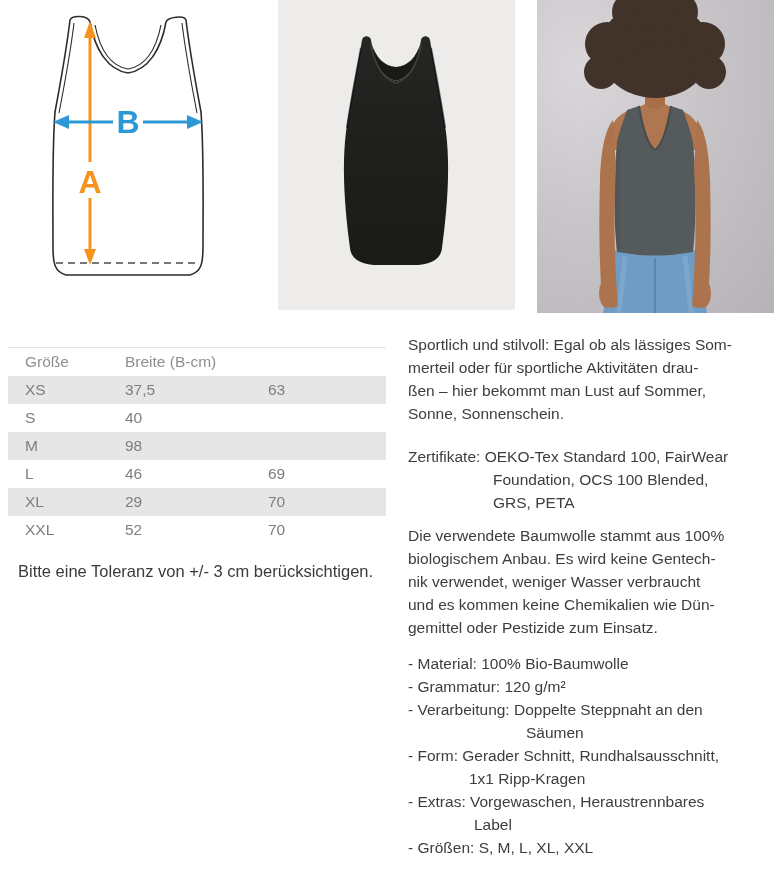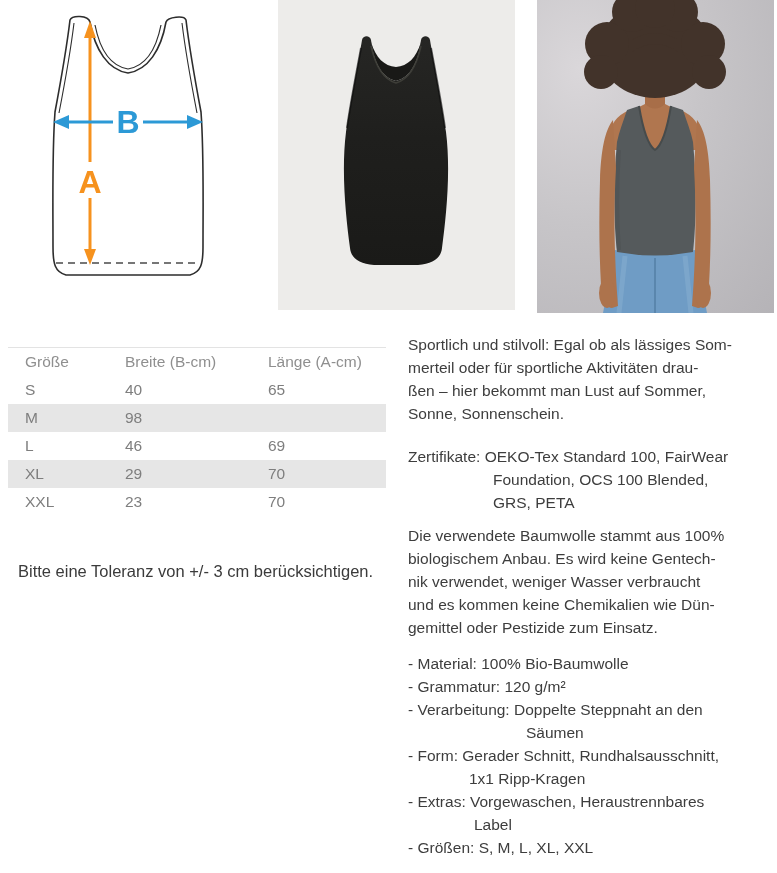--- a/index.html
+++ b/index.html
@@ -178,44 +178,47 @@
         <ellipse cx="70" cy="293" rx="8" ry="15"></ellipse>
         <ellipse cx="166" cy="293" rx="8" ry="15"></ellipse>
       </g>
     </svg>
   </figure>
 
   <div class="size-table">
     <div class="trow head">
       <div class="cell c1">Größe</div>
       <div class="cell c2">Breite (B-cm)</div>
-      <div class="cell c3">Länge (A-cm)</div>
+    </div>
+    <div class="trow shade">
+      <div class="cell c1">XS</div>
+      <div class="cell c2">37,5</div>
+      <div class="cell c3">63</div>
     </div>
     <div class="trow">
       <div class="cell c1">S</div>
       <div class="cell c2">40</div>
-      <div class="cell c3">65</div>
     </div>
     <div class="trow shade">
       <div class="cell c1">M</div>
       <div class="cell c3">98</div>
     </div>
     <div class="trow">
       <div class="cell c1">L</div>
       <div class="cell c2">46</div>
       <div class="cell c3">69</div>
     </div>
     <div class="trow shade">
       <div class="cell c1">XL</div>
       <div class="cell c2">29</div>
       <div class="cell c3">70</div>
     </div>
     <div class="trow">
       <div class="cell c1">XXL</div>
-      <div class="cell c2">23</div>
+      <div class="cell c2">52</div>
       <div class="cell c3">70</div>
     </div>
   </div>
 
   <div class="tolerance">Bitte eine Toleranz von +/- 3 cm berücksichtigen.</div>
 
   <div class="description">
     <p class="para">Sportlich und stilvoll: Egal ob als lässiges Som-
 merteil oder für sportliche Aktivitäten drau-
 ßen – hier bekommt man Lust auf Sommer,

